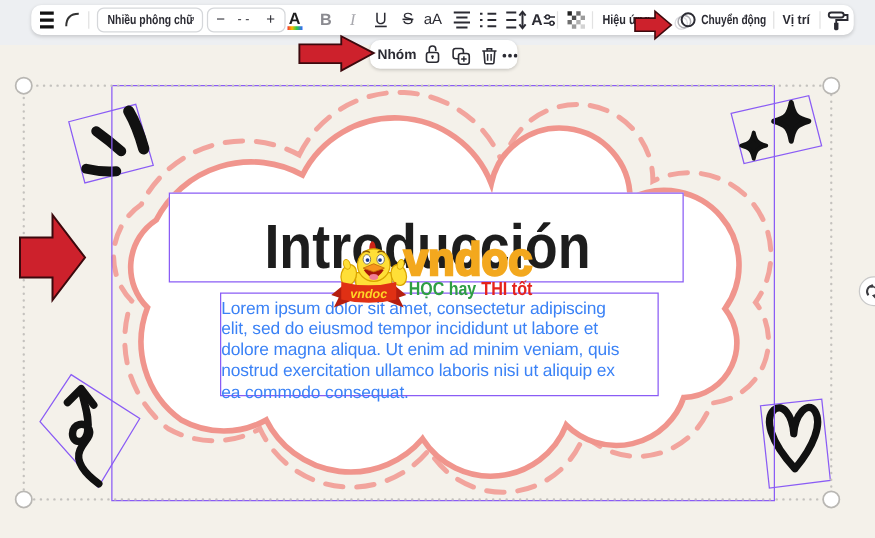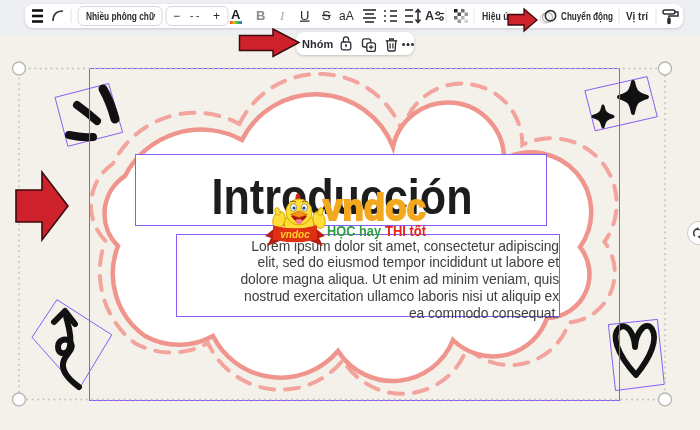--- a/index.html
+++ b/index.html
@@ -15,21 +15,21 @@
   <path d="M 239.4 124.0 A 88.7 88.7 0 0 1 402.4 131.7 A 60.6 60.6 0 0 1 522.3 144.9 A 65.5 65.5 0 0 1 604.4 241.9 A 50.2 50.2 0 0 1 568.8 322.5 A 61.5 61.5 0 0 1 467.2 347.5 A 68.8 68.8 0 0 1 343.0 360.0 A 80.0 80.0 0 0 1 208.0 343.0 A 75.1 75.1 0 0 1 134.6 343.0 A 89.9 89.9 0 0 1 105.4 240.8 A 50.5 50.5 0 0 1 113.0 163.6 A 92.0 92.0 0 0 1 239.4 124.0 Z" fill="none" stroke="#f2a49d" stroke-width="4" stroke-dasharray="14 11" stroke-linecap="round"></path>
 
   <path d="M 242.0 140.0 A 82.7 82.7 0 0 1 393.0 147.0 A 56.1 56.1 0 0 1 504.0 159.0 A 59.8 59.8 0 0 1 580.0 247.0 A 43.8 43.8 0 0 1 547.0 318.0 A 57.1 57.1 0 0 1 453.0 340.0 A 64.9 64.9 0 0 1 338.0 351.0 A 75.5 75.5 0 0 1 213.0 336.0 A 70.0 70.0 0 0 1 145.0 336.0 A 76.6 76.6 0 0 1 118.0 246.0 A 45.2 45.2 0 0 1 125.0 176.0 A 85.4 85.4 0 0 1 242.0 140.0 Z" fill="#ffffff" stroke="#f0958d" stroke-width="4.5"></path>
 </svg>
 
 <div class="abs" style="left:135px;top:154px;width:410px;height:70px;background:#fff;border:1px solid #8a5cf5;"></div>
 <svg class="abs" style="left:0;top:0;" width="700" height="430" viewBox="0 0 700 430">
   <text x="211.5" y="214" textLength="261" lengthAdjust="spacingAndGlyphs" font-family="Liberation Sans, sans-serif" font-weight="700" font-size="50" fill="#1d1d1d">Introducción</text>
 </svg>
 
-<div class="abs" style="left:176px;top:234px;width:384px;height:83px;background:#fff;border:1px solid #8a5cf5;font-size:13.9px;line-height:16.75px;color:#404040;text-align:right;padding-top:2.5px;letter-spacing:-0.1px;box-sizing:border-box;">
+<div class="abs" style="left:176px;top:234px;width:351px;height:83px;background:#fff;border:1px solid #8a5cf5;font-size:13.9px;line-height:16.75px;color:#3b82f6;text-align:left;padding-top:2.5px;letter-spacing:-0.1px;box-sizing:border-box;">
 Lorem ipsum dolor sit amet, consectetur adipiscing<br>
 elit, sed do eiusmod tempor incididunt ut labore et<br>
 dolore magna aliqua. Ut enim ad minim veniam, quis<br>
 nostrud exercitation ullamco laboris nisi ut aliquip ex<br>
 ea commodo consequat.
 </div>
 
 <svg class="abs" style="left:45px;top:75px;" width="90" height="80" viewBox="0 0 90 80">
   <g transform="translate(-45,-75)">
     <polygon points="55,97.4 108.6,83.5 122.6,132.3 67.9,146.3" fill="none" stroke="#8a5cf5" stroke-width="1"></polygon>

